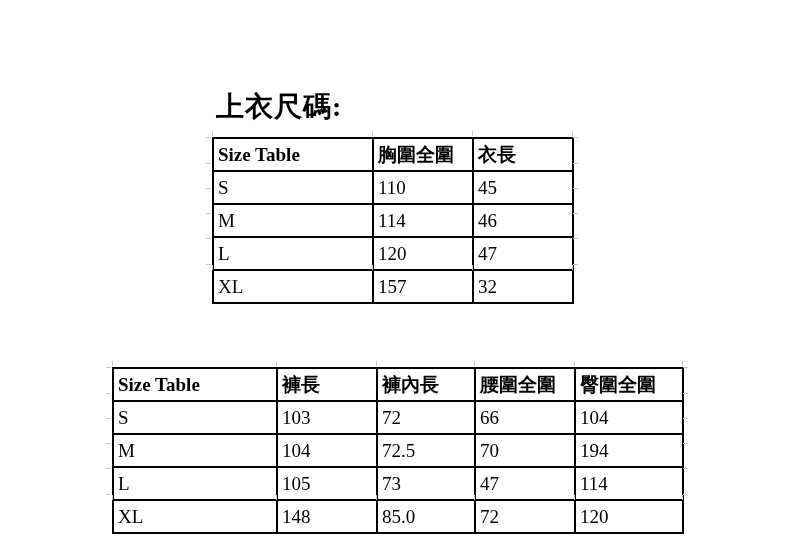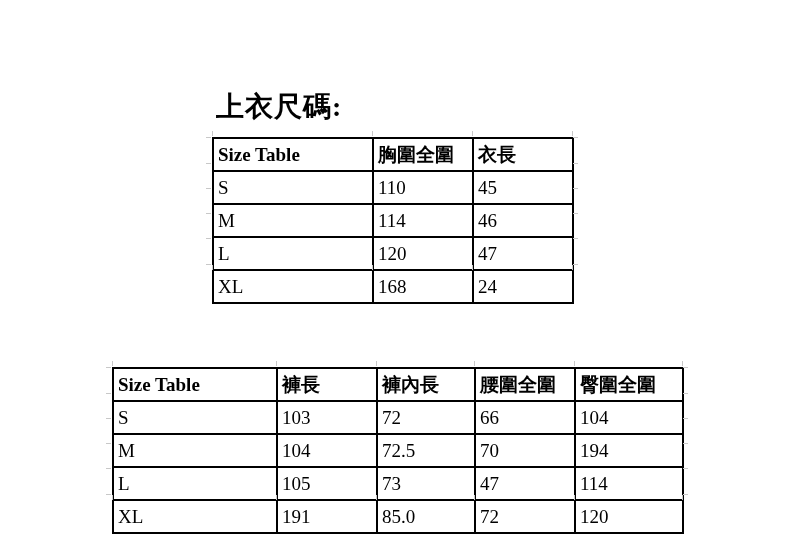--- a/index.html
+++ b/index.html
@@ -85,22 +85,22 @@
           <td>114</td>
           <td>46</td>
         </tr>
         <tr>
           <td>L</td>
           <td>120</td>
           <td>47</td>
         </tr>
         <tr>
           <td>XL</td>
-          <td>168</td>
-          <td>24</td>
+          <td>157</td>
+          <td>32</td>
         </tr>
       </tbody>
     </table>
   <div class="stub" style="left: 0px; top: -6px; width: 1px; height: 5px;"></div>
       <div class="stub" style="left: 0px; top: 128px; width: 1px; height: 5px;"></div>
       <div class="stub" style="left: 160px; top: -6px; width: 1px; height: 5px;"></div>
       <div class="stub" style="left: 160px; top: 128px; width: 1px; height: 5px;"></div>
       <div class="stub" style="left: 260px; top: -6px; width: 1px; height: 5px;"></div>
       <div class="stub" style="left: 260px; top: 128px; width: 1px; height: 5px;"></div>
       <div class="stub" style="left: 360px; top: -6px; width: 1px; height: 5px;"></div>
@@ -155,21 +155,21 @@
         </tr>
         <tr>
           <td>L</td>
           <td>105</td>
           <td>73</td>
           <td>47</td>
           <td>114</td>
         </tr>
         <tr>
           <td>XL</td>
-          <td>191</td>
+          <td>148</td>
           <td>85.0</td>
           <td>72</td>
           <td>120</td>
         </tr>
       </tbody>
     </table>
   <div class="stub" style="left: 0px; top: -6px; width: 1px; height: 5px;"></div>
       <div class="stub" style="left: 0px; top: 128px; width: 1px; height: 5px;"></div>
       <div class="stub" style="left: 164px; top: -6px; width: 1px; height: 5px;"></div>
       <div class="stub" style="left: 164px; top: 128px; width: 1px; height: 5px;"></div>

